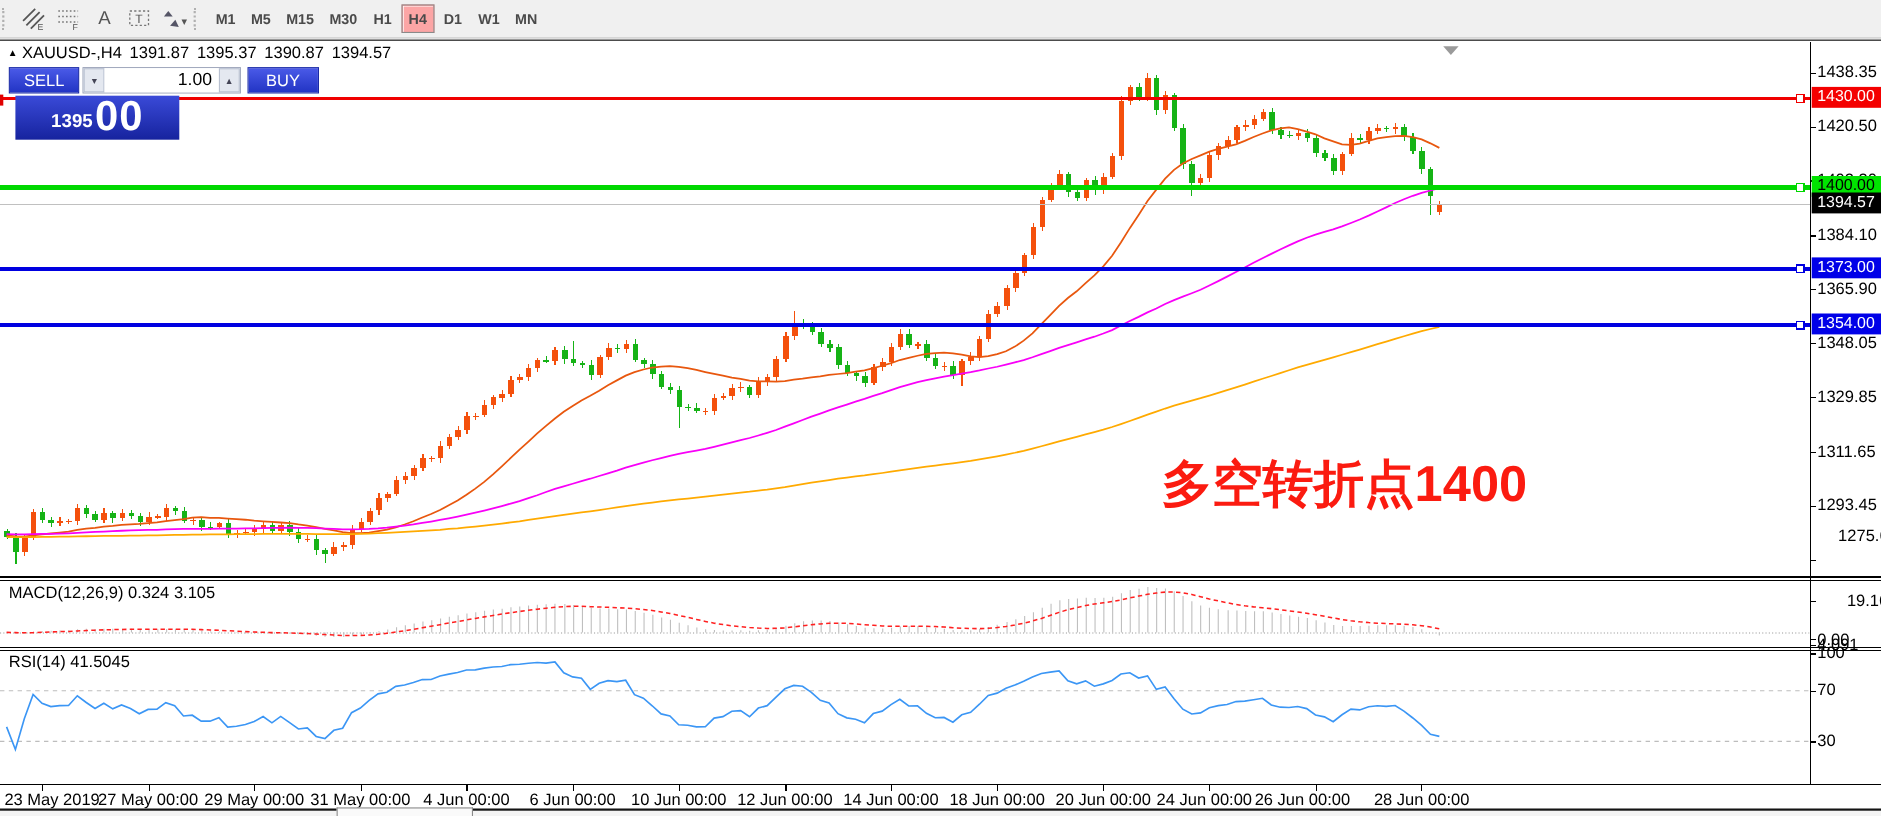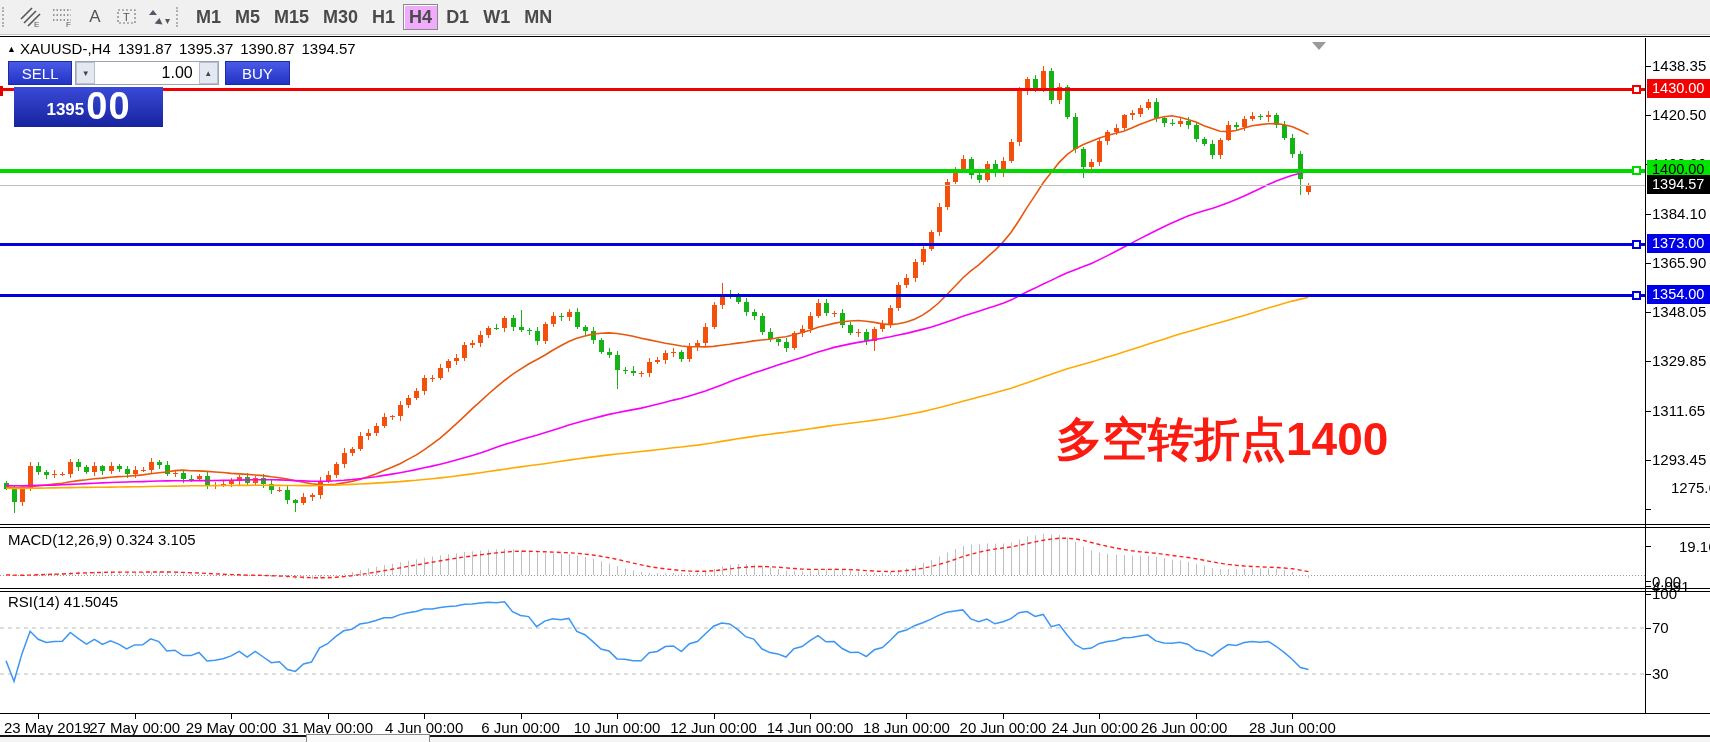--- a/index.html
+++ b/index.html
@@ -5,23 +5,23 @@
   html,body{margin:0;padding:0;background:#ffffff;font-family:"Liberation Sans",sans-serif;}
   #app{position:relative;width:1710px;height:742px;overflow:hidden;background:#fff;}
 
   
   .toolbar{position:absolute;top:0;left:0;width:1710px;height:35px;background:#f0f0f0;
            border-bottom:1px solid #c6c6c6;display:flex;align-items:center;box-sizing:border-box;}
   .tb-handle{width:3px;height:20px;border-left:2px dotted #b0b0b0;margin:0 8px 0 4px;}
   .tool-btn{width:32px;height:28px;display:flex;align-items:center;justify-content:center;color:#555;}
   .tool-btn svg{display:block;}
   .tool-caret{font-size:10px;color:#555;margin:6px 2px 0 -4px;}
-  .tf-btn{min-width:30px;height:26px;padding:0 5px;margin:16px 1px;font-size:18px;font-weight:bold;color:#4a4a4a;
+  .tf-btn{min-width:30px;height:26px;padding:0 5px;margin:16px 1px;font-size:13px;font-weight:bold;color:#4a4a4a;
           display:flex;align-items:center;justify-content:center;border:1px solid transparent;box-sizing:border-box;}
-  .tf-btn.sel{border:1px solid #8a8a8a;background:#f0abfc;box-shadow:inset 1px 1px 0 #ffffff;}
+  .tf-btn.sel{border:1px solid #8a8a8a;background:#fca5a5;box-shadow:inset 1px 1px 0 #ffffff;}
 
   
   .chartwin{position:absolute;top:36px;left:0;width:1710px;height:706px;background:#fff;border-top:1px solid #000;box-sizing:border-box;}
   .chartwin svg{position:absolute;top:0;left:0;}
 
   .chart-header{position:absolute;top:3px;left:7px;font-size:15px;color:#000;white-space:nowrap;}
   .chart-header .tri{font-size:9px;vertical-align:2px;margin-right:4px;}
   .chart-header span{margin-right:7px;}
 
   

